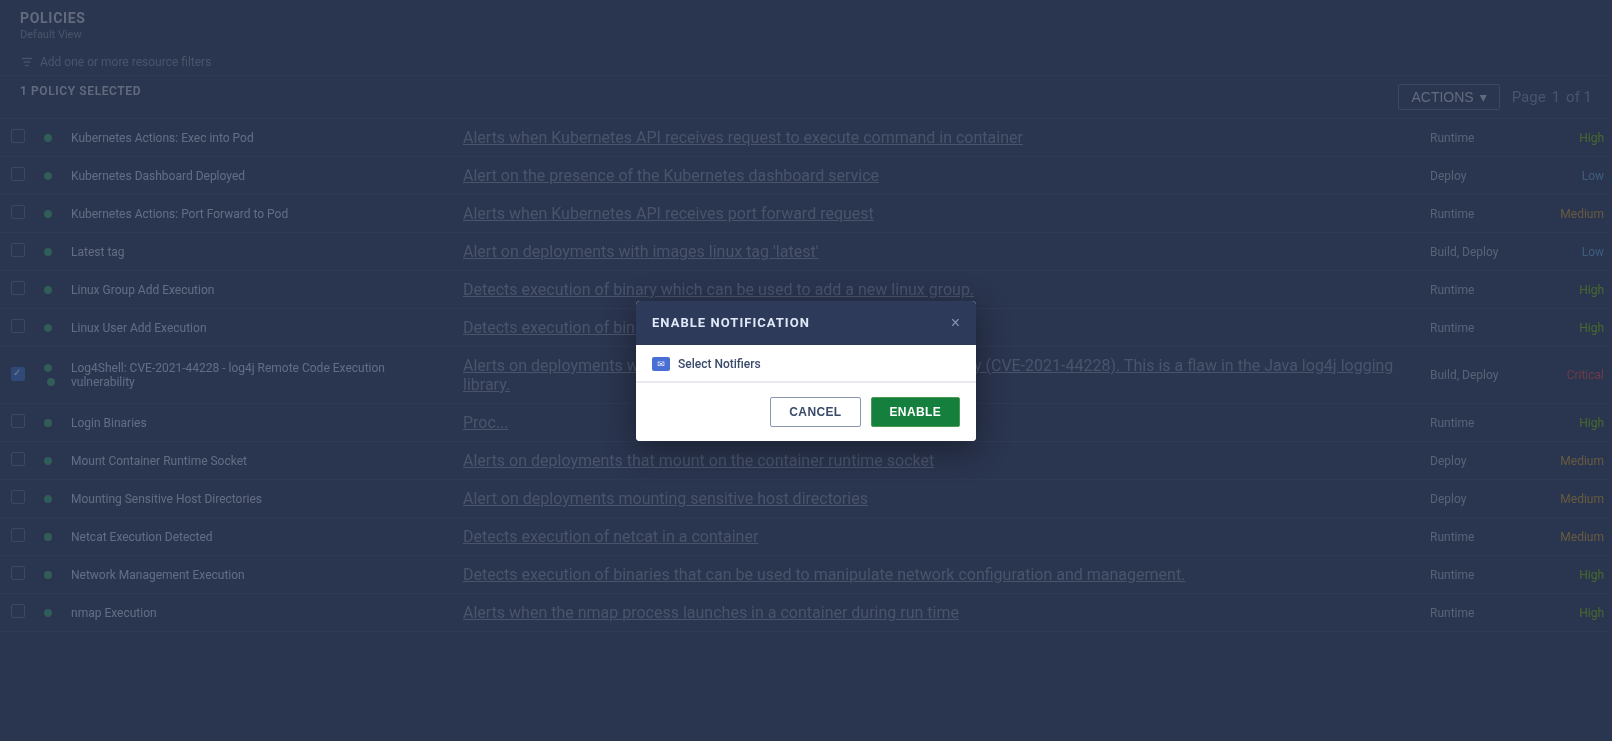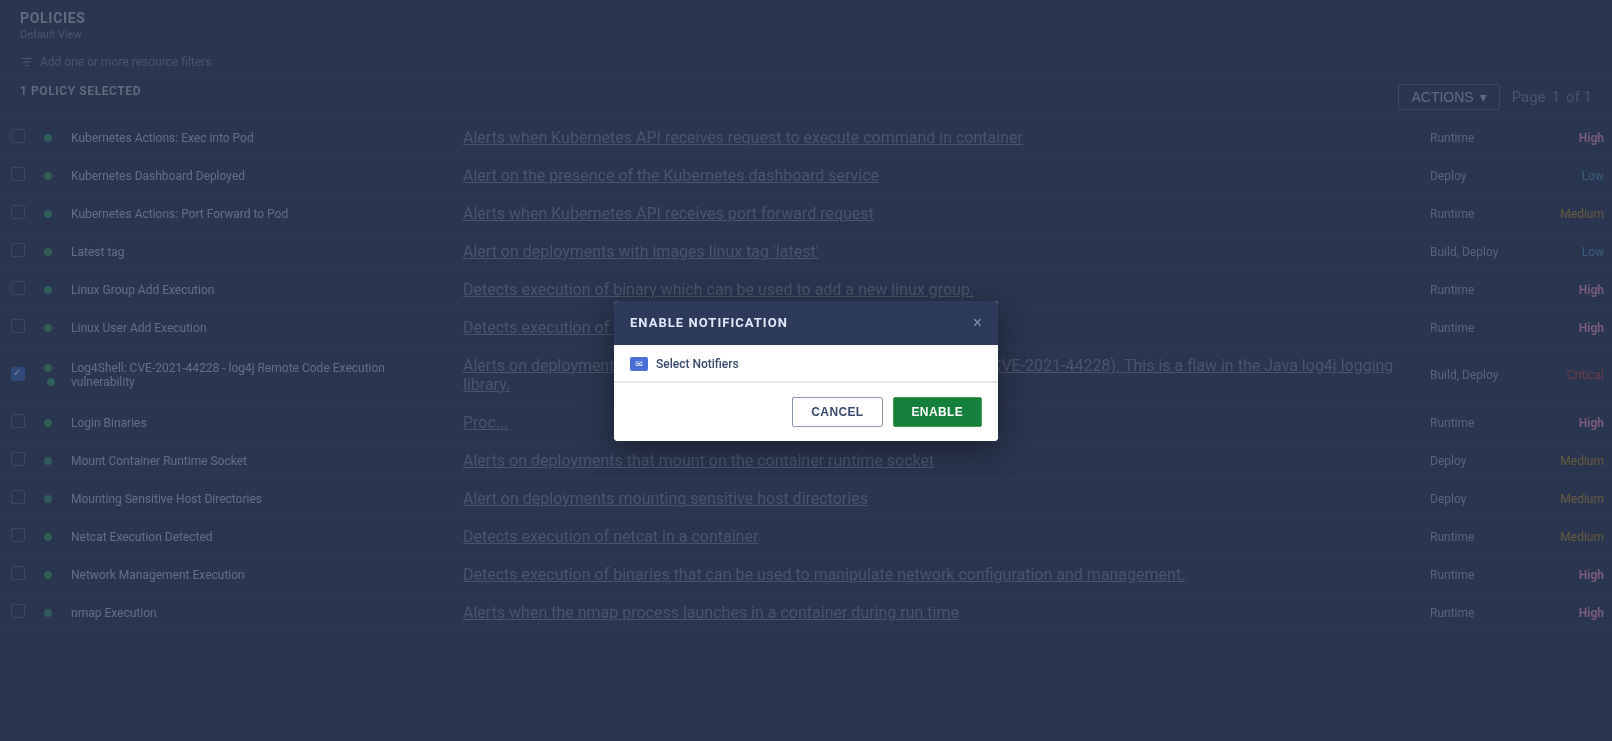--- a/index.html
+++ b/index.html
@@ -148,41 +148,41 @@
     }
 
     .dot {
       width: 8px;
       height: 8px;
       border-radius: 50%;
       background: #4caf82;
       display: inline-block;
     }
 
-    .severity-high { color: #f9a8d4; font-weight: bold; }
+    .severity-high { color: #84cc16; }
     .severity-medium { color: #d4a843; }
     .severity-low { color: #6ab0e0; }
     .severity-critical { color: #e05a5a; }
 
     
     .overlay {
       position: fixed;
       top: 0; left: 0; right: 0; bottom: 0;
       background: rgba(30, 38, 60, 0.6);
       display: flex;
       align-items: center;
       justify-content: center;
       z-index: 100;
     }
 
     
     .modal {
       background: #ffffff;
       border-radius: 4px;
-      width: 384px;
+      width: 340px;
       box-shadow: 0 8px 32px rgba(0,0,0,0.4);
       overflow: hidden;
     }
     .modal-header {
       background: #2d3a5a;
       color: #e0e8f8;
       display: flex;
       align-items: center;
       justify-content: space-between;
       padding: 14px 16px;

